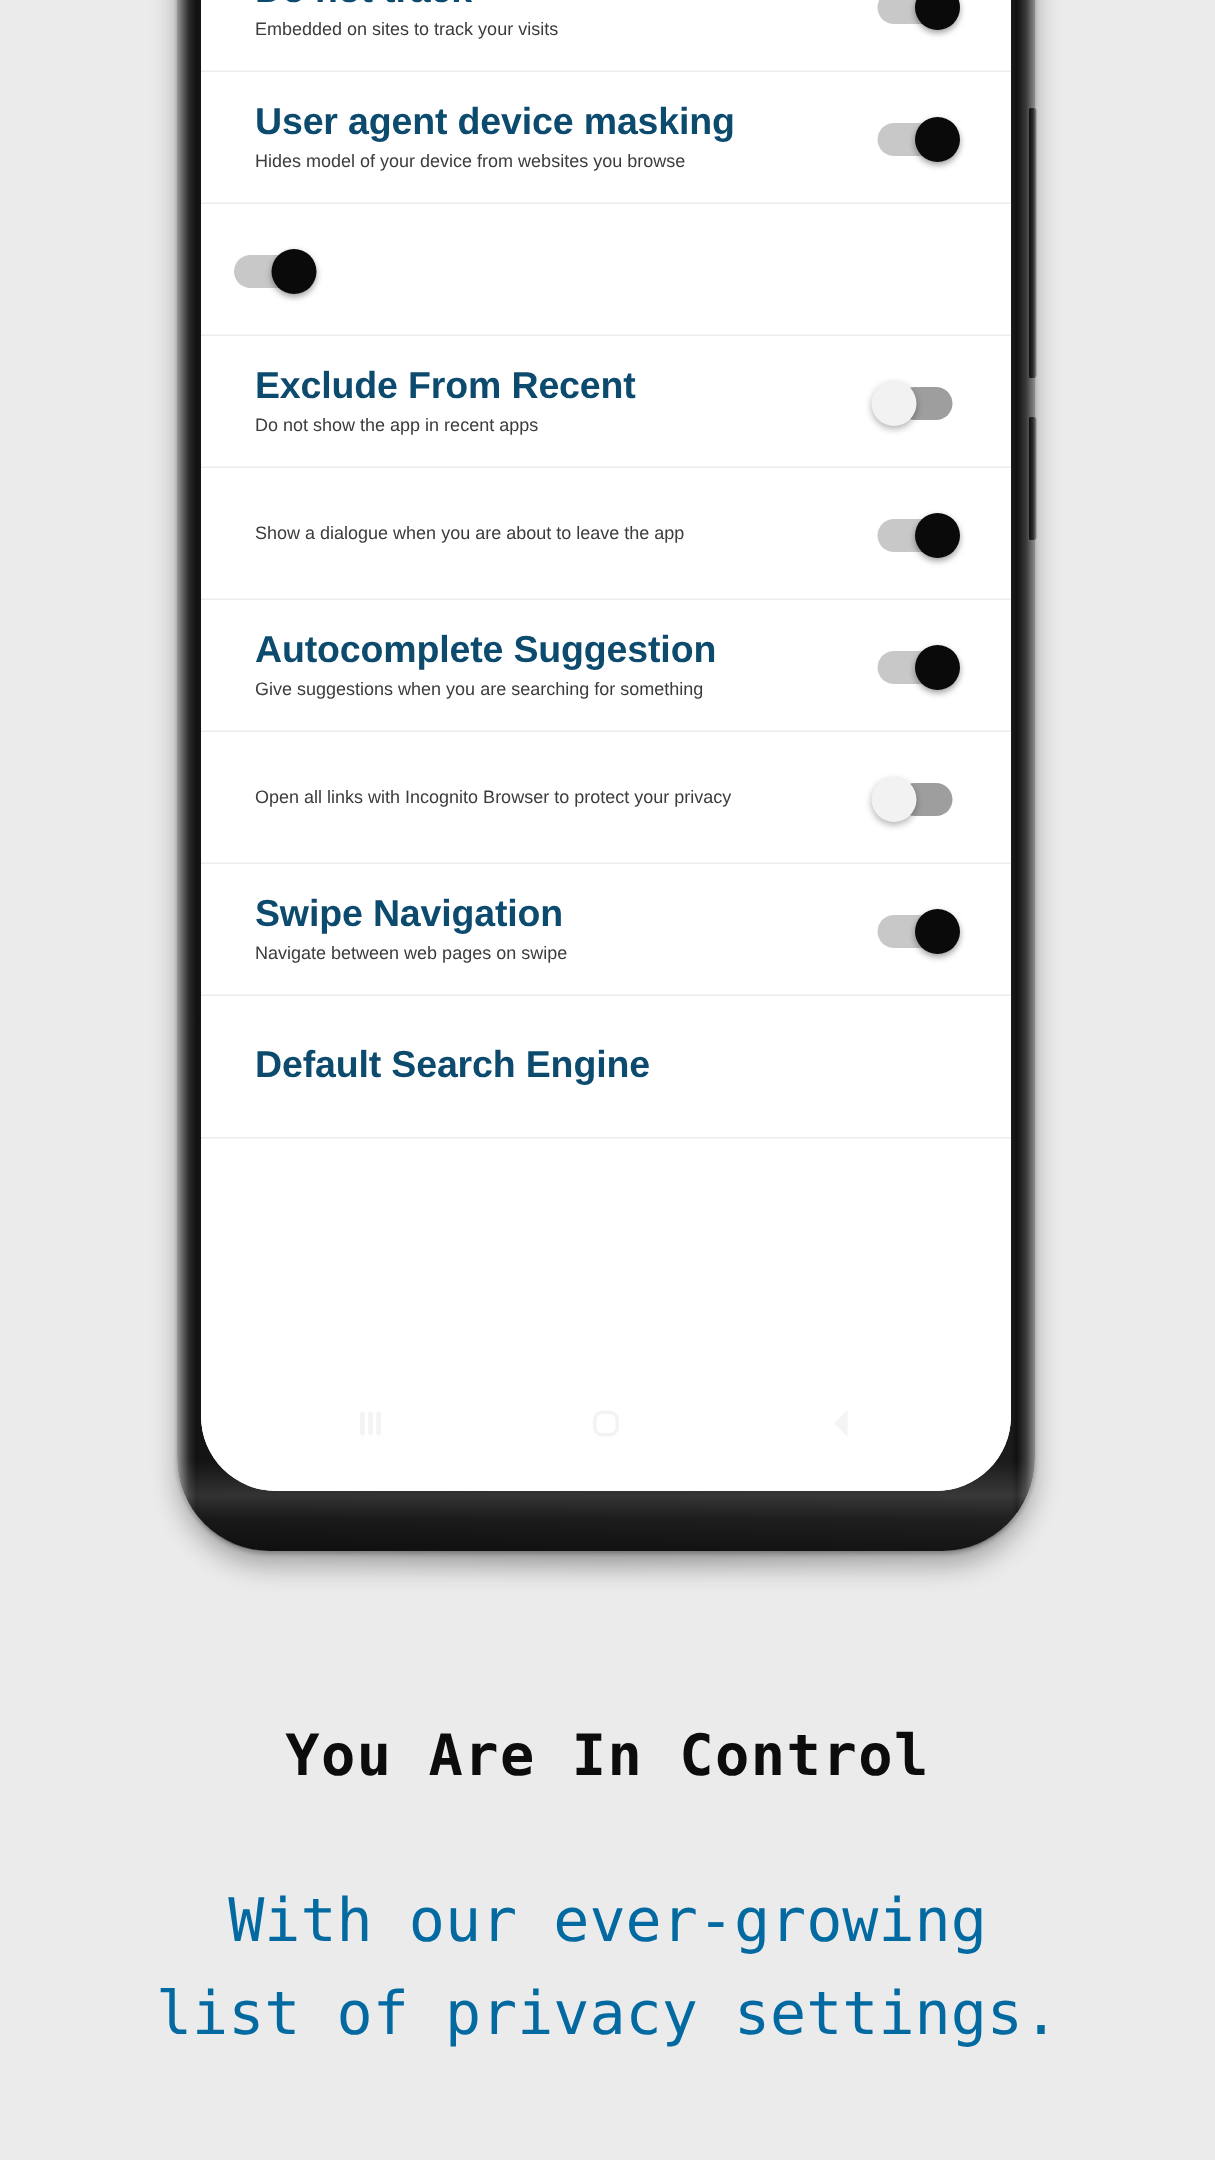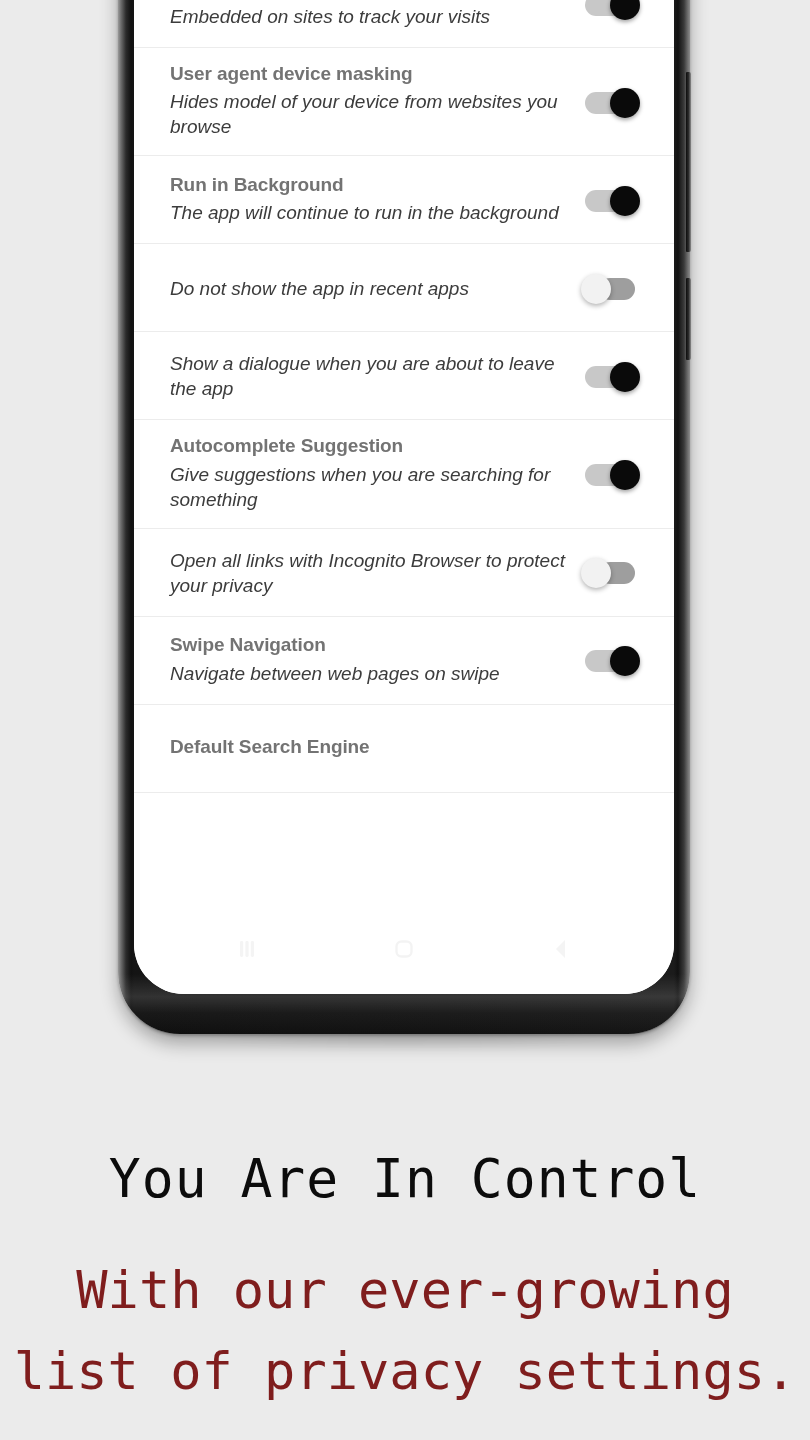--- a/index.html
+++ b/index.html
@@ -81,33 +81,32 @@
     padding:0 18px 0 20px;
     border-bottom:1px solid #ececec;
     background:#fff;
     min-height:88px;
   }
   .row-first { border-top:0; }
 
   .row-text { flex:1 1 auto; padding:14px 10px 16px 16px; }
 
   .row-title {
-    font-size:19px;
+    font-size:25px;
     font-weight:bold;
-    color:#737373;
+    color:#0c4a6e;
     letter-spacing:-0.1px;
     line-height:1.28;
   }
   .row-subtitle {
-    font-size:19px;
+    font-size:12px;
     color:#3c3c3c;
     line-height:1.32;
     margin-top:3px;
     max-width:400px;
-    font-style:italic;
   }
 
   
   .toggle {
     position:relative;
     flex:0 0 auto;
     width:56px; height:28px;
     margin-right:17px;
   }
   .toggle .track {
@@ -142,34 +141,34 @@
     background:#fff;
   }
   .nav-icon { opacity:.045; }
 
   
   #headline {
     position:absolute;
     left:0; right:0; top:1148px;
     text-align:center;
     font-family:"DejaVu Sans Mono", monospace;
-    font-weight:normal;
-    font-size:53px;
+    font-weight:bold;
+    font-size:38px;
     letter-spacing:1px;
     color:#0c0c0c;
     white-space:nowrap;
   }
   #subhead {
     position:absolute;
     left:0; right:0; top:1250px;
     text-align:center;
     font-family:"DejaVu Sans Mono", monospace;
-    font-size:52px;
+    font-size:40px;
     line-height:1.55;
-    color:#7f1d1d;
+    color:#0369a1;
   }
   .sub-line { display:block; }
 </style>
 </head>
 <body>
 
 <div id="stage">
 
   <div id="phone-shadow"></div>
 
@@ -198,32 +197,29 @@
             <div class="row-title">User agent device masking</div>
             <div class="row-subtitle">Hides model of your device from websites you browse</div>
           </div>
           <div class="toggle on">
             <span class="track"></span>
             <span class="thumb"></span>
           </div>
         </div>
 
         <div class="setting-row">
-          <div class="row-text">
-            <div class="row-title">Run in Background</div>
-            <div class="row-subtitle">The app will continue to run in the background</div>
-          </div>
-          <div class="toggle on">
-            <span class="track"></span>
-            <span class="thumb"></span>
-          </div>
-        </div>
-
-        <div class="setting-row">
-          <div class="row-text">
+          <div class="toggle on">
+            <span class="track"></span>
+            <span class="thumb"></span>
+          </div>
+        </div>
+
+        <div class="setting-row">
+          <div class="row-text">
+            <div class="row-title">Exclude From Recent</div>
             <div class="row-subtitle">Do not show the app in recent apps</div>
           </div>
           <div class="toggle off">
             <span class="track"></span>
             <span class="thumb"></span>
           </div>
         </div>
 
         <div class="setting-row">
           <div class="row-text">

